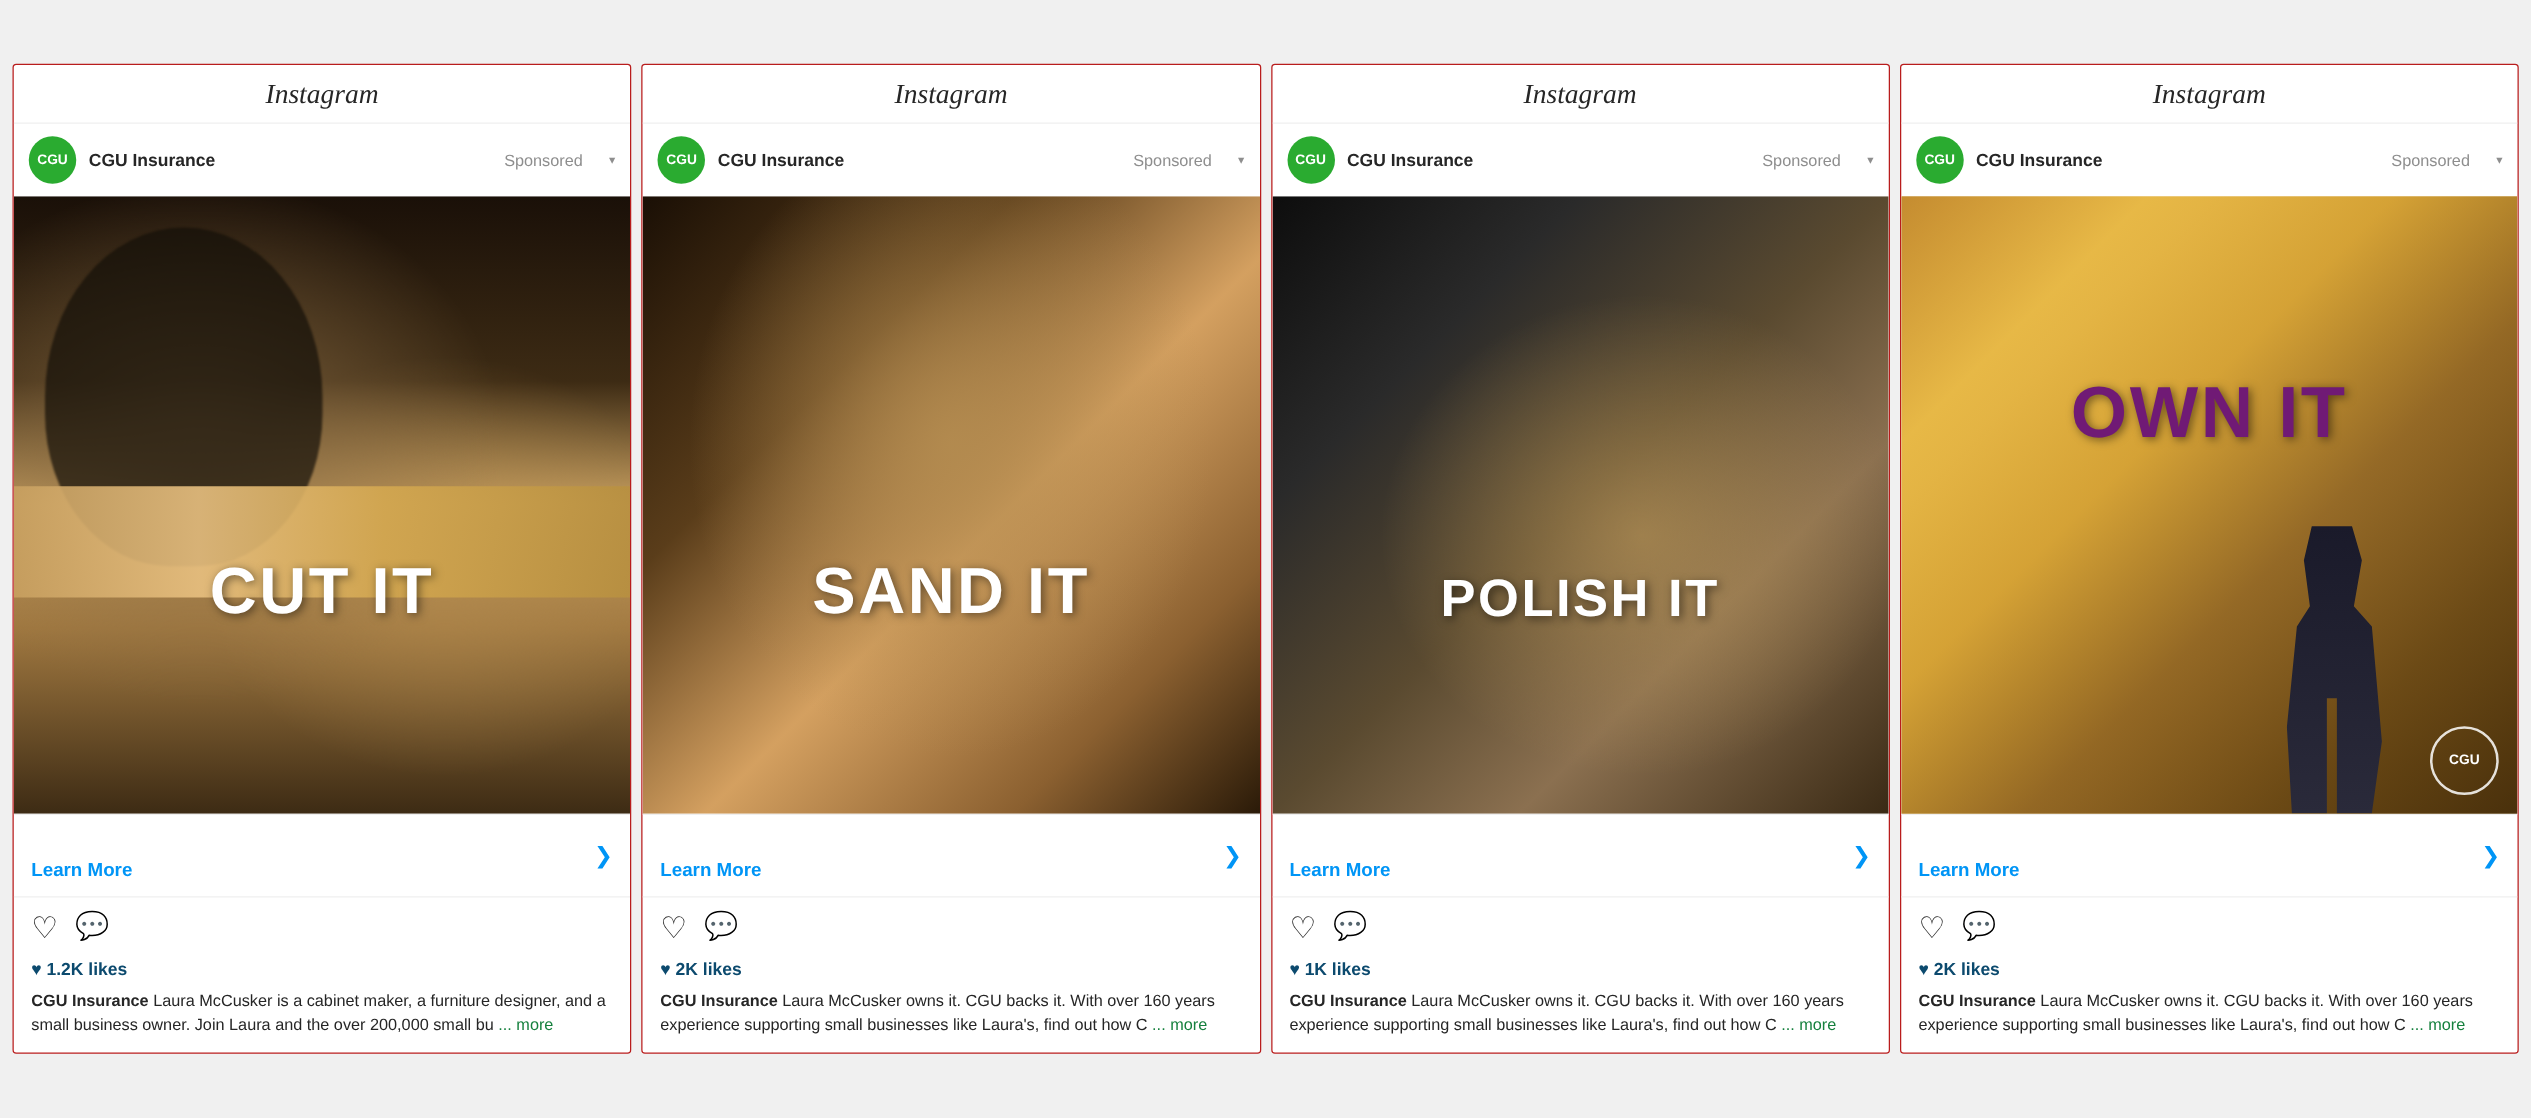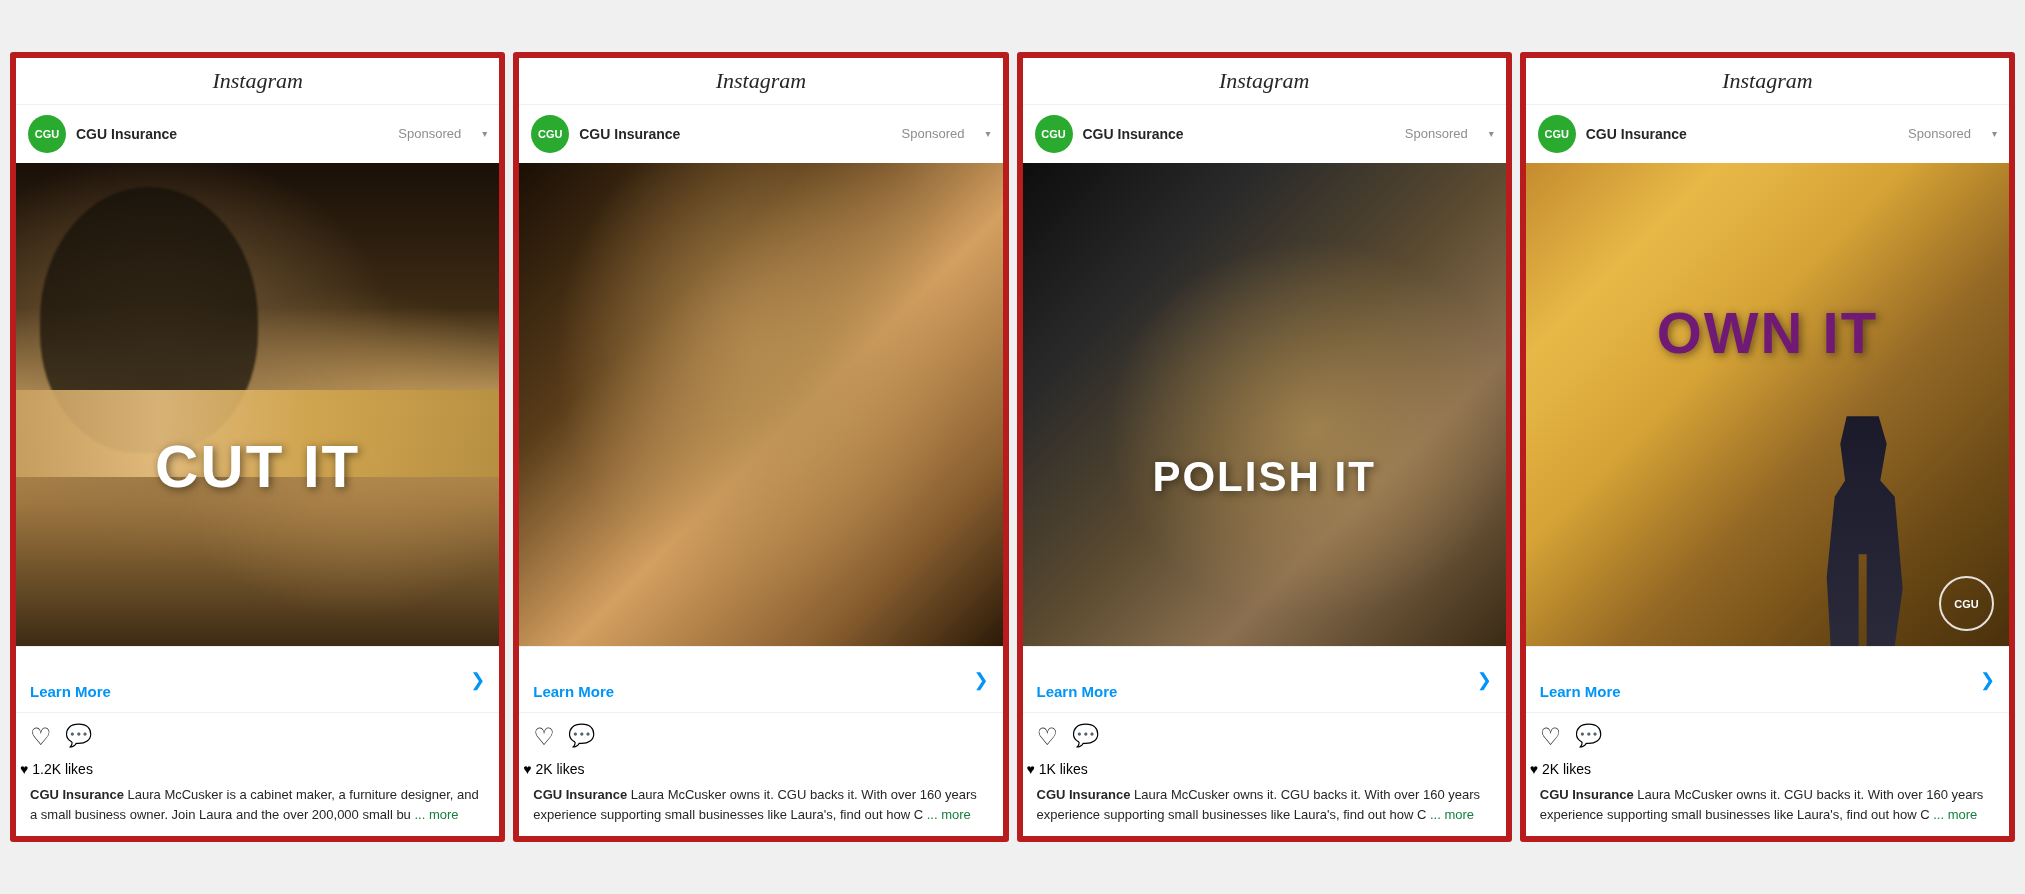--- a/index.html
+++ b/index.html
@@ -13,21 +13,21 @@
       padding: 10px;
     }
     .cards-container {
       display: flex;
       gap: 8px;
       width: 2025px;
       max-width: 100%;
     }
     .card {
       background: #fff;
-      border: 6px solid #b91c1c;
+      border: 1px solid #b91c1c;
       border-radius: 3px;
       flex: 1;
       overflow: hidden;
     }
     .card-header-title {
       text-align: center;
       padding: 10px;
       font-family: 'Georgia', serif;
       font-size: 22px;
       font-style: italic;
@@ -126,21 +126,21 @@
         linear-gradient(135deg, #c8a050 0%, #e8c070 25%, #d0a040 50%, #b08030 75%, #806020 100%);
       width: 100%;
       height: 100%;
     }
     .overlay-text {
       position: absolute;
       bottom: 30%;
       left: 50%;
       transform: translateX(-50%);
       color: white;
-      font-size: 60px;
+      font-size: 52px;
       font-weight: 900;
       text-transform: uppercase;
       letter-spacing: 2px;
       text-shadow: 2px 2px 8px rgba(0,0,0,0.5);
       white-space: nowrap;
       width: 100%;
       text-align: center;
     }
     .overlay-text-center {
       position: absolute;
@@ -194,24 +194,24 @@
       display: flex;
       gap: 14px;
       padding: 10px 14px 6px;
     }
     .action-icon {
       font-size: 24px;
       color: #262626;
       cursor: pointer;
     }
     .likes-row {
-      padding: 4px 4px 6px;
+      padding: 4px 14px 6px;
       font-size: 14px;
-      font-weight: 400;
-      color: #000000;
+      font-weight: 700;
+      color: #0c4a6e;
     }
     .caption-row {
       padding: 2px 14px 12px;
       font-size: 13px;
       color: #262626;
       line-height: 1.5;
     }
     .caption-row strong {
       font-weight: 600;
     }
@@ -293,20 +293,21 @@
       </div>
       <div class="sponsored-area">
         <span>Sponsored</span>
         <span class="chevron-down">▾</span>
       </div>
     </div>
     <div class="card-image">
       <div class="card-image-inner">
         <div class="img-sand-it-scene"></div>
       </div>
+      <div class="overlay-text">SAND IT</div>
     </div>
     <div class="learn-more-bar">
       <span class="learn-more-text">Learn More</span>
       <span class="chevron-right">❯</span>
     </div>
     <div class="actions-row">
       <span class="action-icon">♡</span>
       <span class="action-icon" style="font-size:22px;">💬</span>
     </div>
     <div class="likes-row">♥ 2K likes</div>

